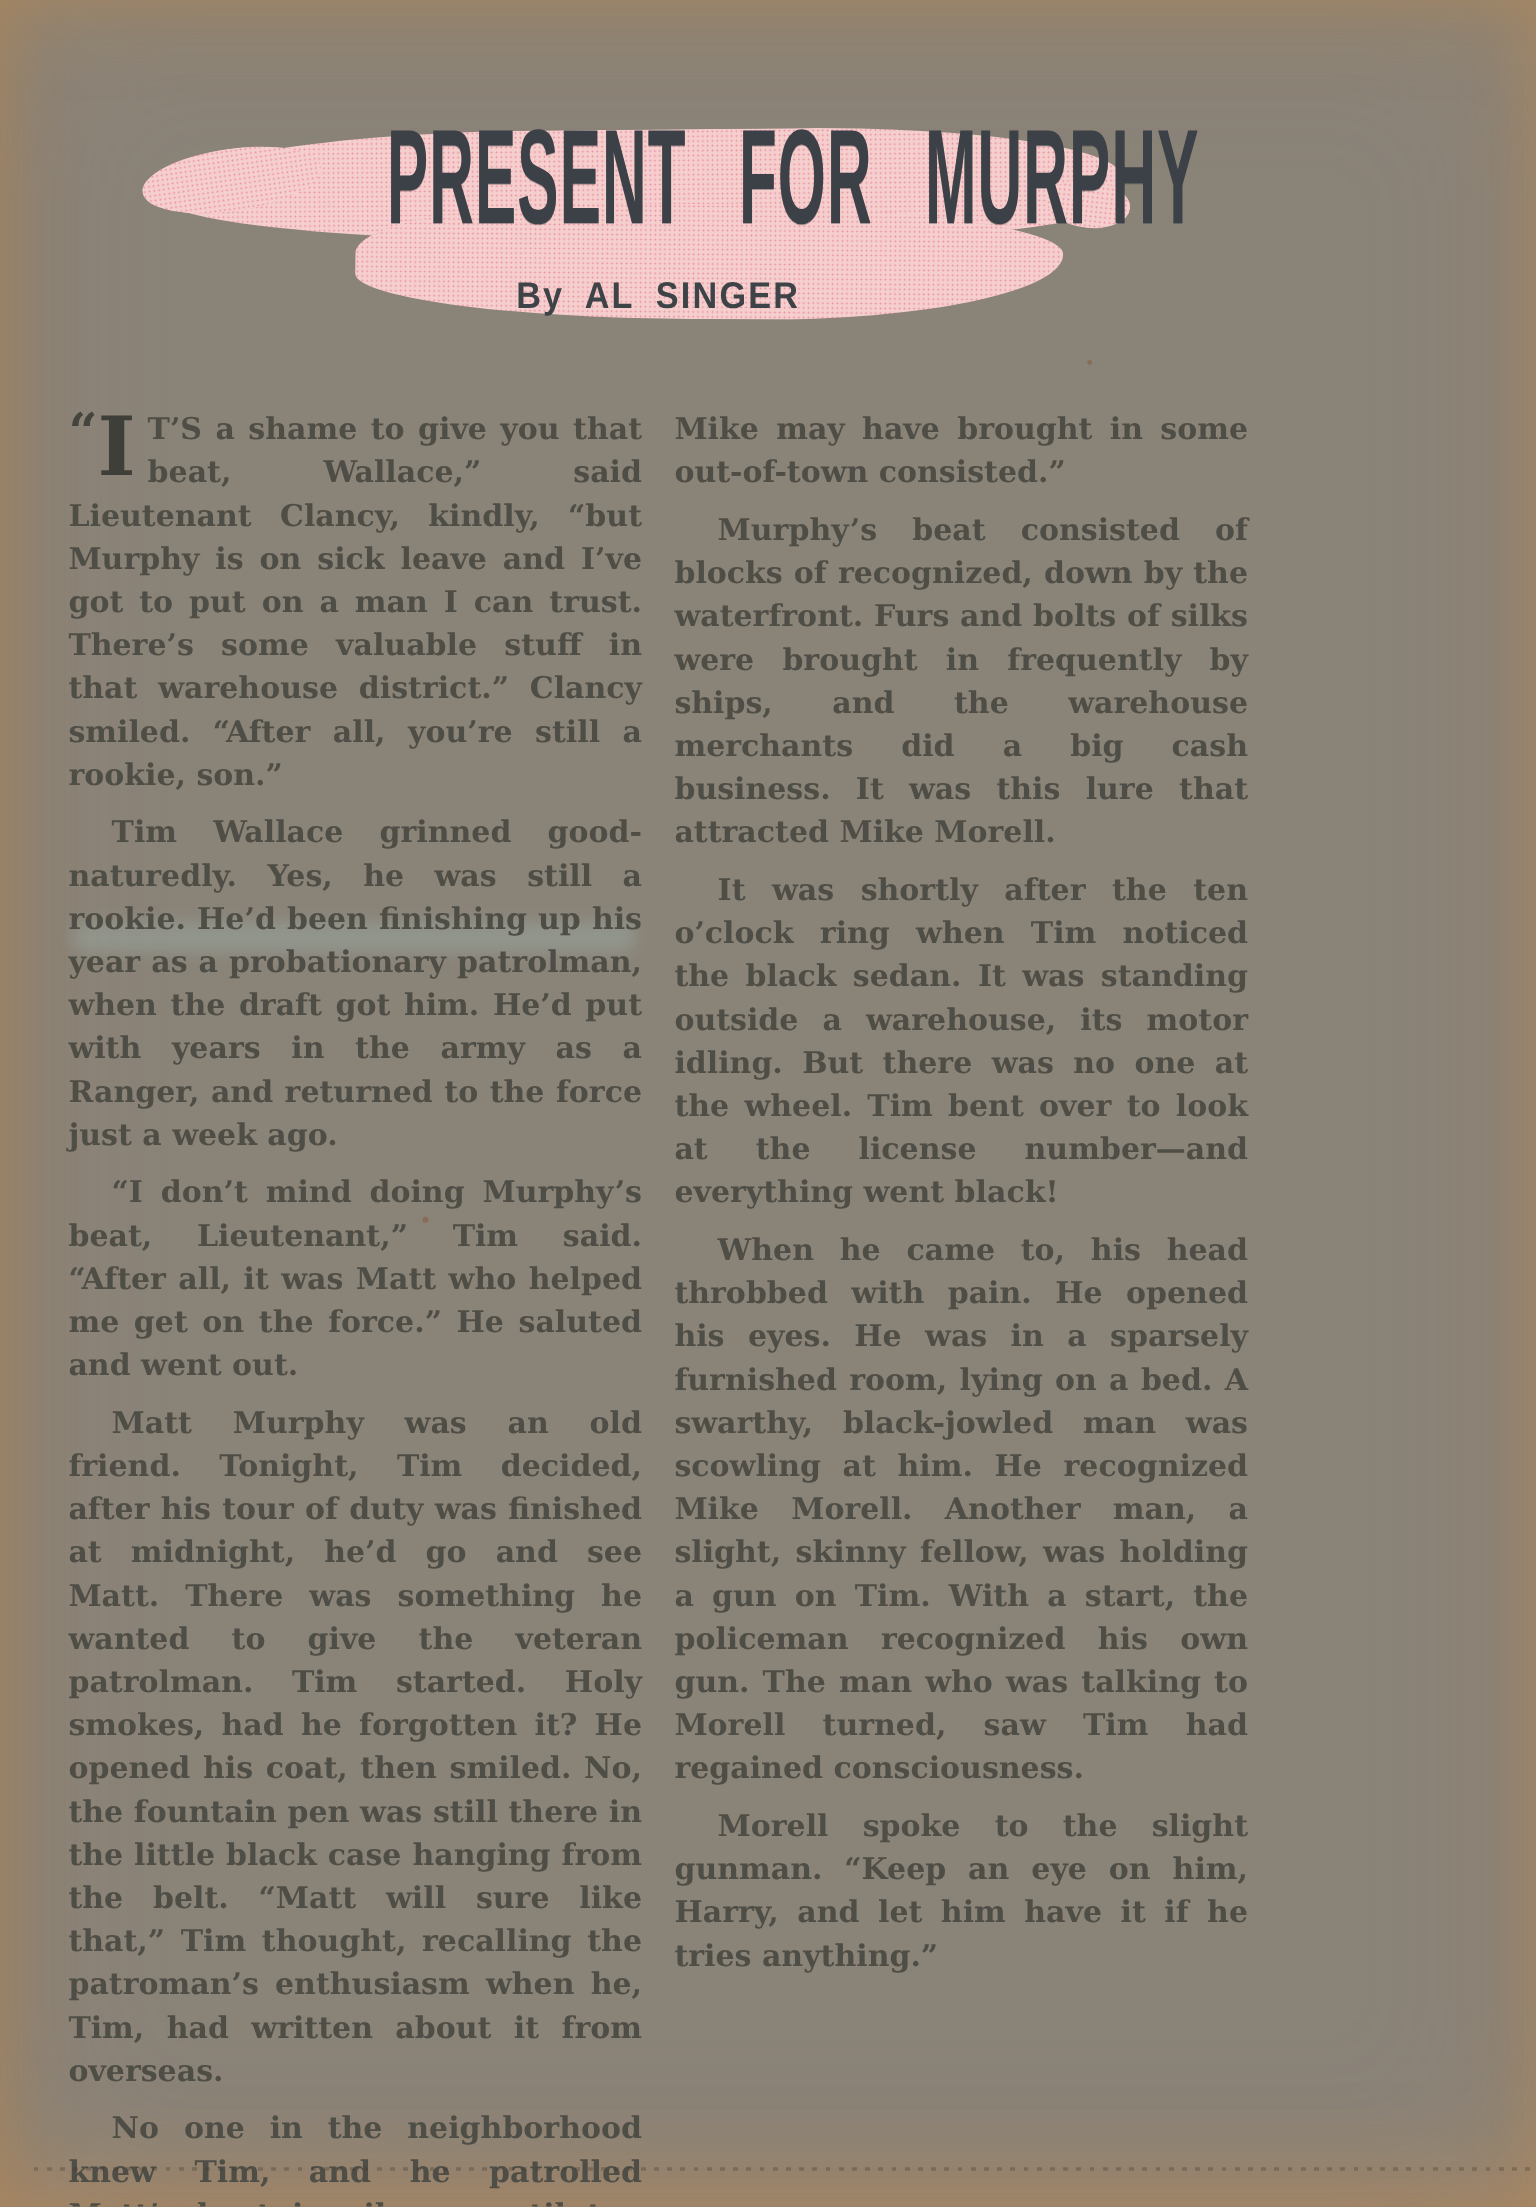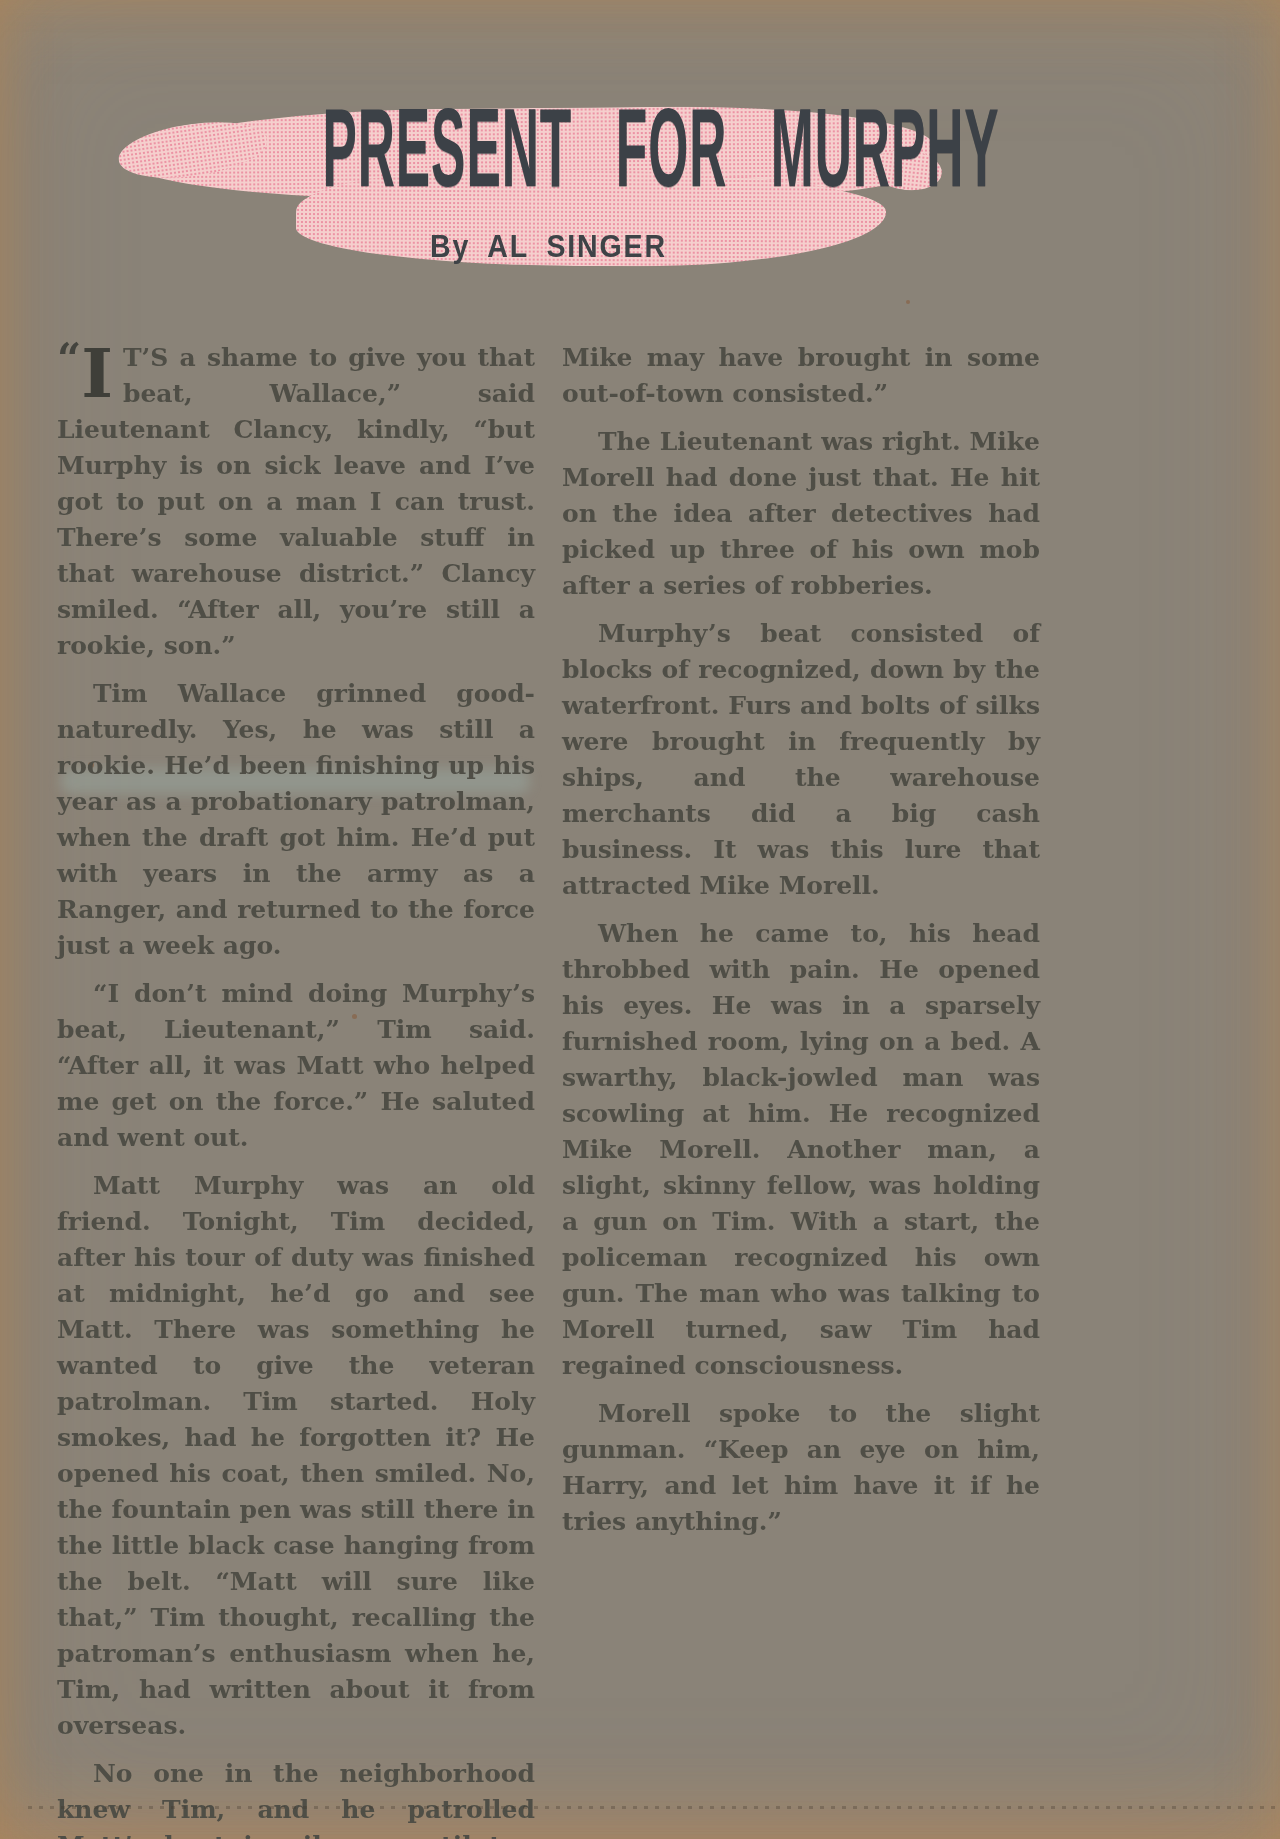--- a/index.html
+++ b/index.html
@@ -112,22 +112,22 @@
           </span><span>T’S a shame to give you that beat, Wallace,” said Lieutenant Clancy, kindly, “but Murphy is on sick leave and I’ve got to put on a man I can trust. There’s some valuable stuff in that warehouse district.” Clancy smiled. “After all, you’re still a rookie, son.”</span>
       </p>
       <p class="para">Tim Wallace grinned good-naturedly. Yes, he was still a rookie. He’d been finishing up his year as a probationary patrolman, when the draft got him. He’d put with years in the army as a Ranger, and returned to the force just a week ago.</p>
       <p class="para">“I don’t mind doing Murphy’s beat, Lieutenant,” Tim said. “After all, it was Matt who helped me get on the force.” He saluted and went out.</p>
       <p class="para">Matt Murphy was an old friend. Tonight, Tim decided, after his tour of duty was finished at midnight, he’d go and see Matt. There was something he wanted to give the veteran patrolman. Tim started. Holy smokes, had he forgotten it? He opened his coat, then smiled. No, the fountain pen was still there in the little black case hanging from the belt. “Matt will sure like that,” Tim thought, recalling the patroman’s enthusiasm when he, Tim, had written about it from overseas.</p>
       <p class="para">No one in the neighborhood knew Tim, and he patrolled Matt’s beat in silence until ten o’clock. Recently there had been a couple of safes cracked in the block of warehouses, and Tim kept a weather eye open. “We suspect Mike Morell’s mob is doing it,” the Lieutenant had said, “but we haven’t been able to get a thing on them.</p>
     </div>
 
     <div class="col">
       <p class="para no-indent">Mike may have brought in some out-of-town consisted.”</p>
-      <p class="para">The Lieutenant was right. Mike Morell had done just that. He hit on the idea after detectives had picked up three of his own mob after a series of robberies.</p>
       <p class="para">Murphy’s beat consisted of blocks of recognized, down by the waterfront. Furs and bolts of silks were brought in frequently by ships, and the warehouse merchants did a big cash business. It was this lure that attracted Mike Morell.</p>
+      <p class="para">It was shortly after the ten o’clock ring when Tim noticed the black sedan. It was standing outside a warehouse, its motor idling. But there was no one at the wheel. Tim bent over to look at the license number—and everything went black!</p>
       <p class="para">When he came to, his head throbbed with pain. He opened his eyes. He was in a sparsely furnished room, lying on a bed. A swarthy, black-jowled man was scowling at him. He recognized Mike Morell. Another man, a slight, skinny fellow, was holding a gun on Tim. With a start, the policeman recognized his own gun. The man who was talking to Morell turned, saw Tim had regained consciousness.</p>
       <p class="para">Morell spoke to the slight gunman. “Keep an eye on him, Harry, and let him have it if he tries anything.”</p>
 
     </div>
 
   </div>
 
   <div class="perforation"></div>
 
 </div>

